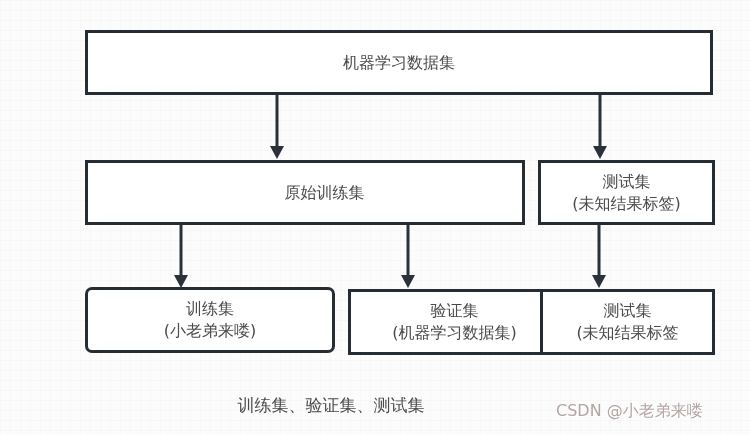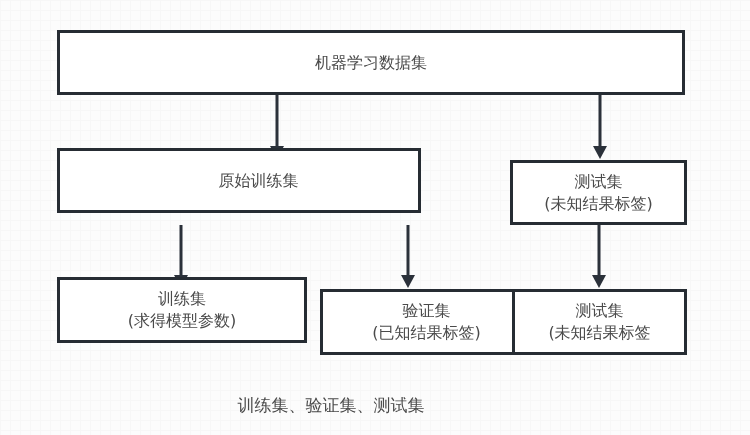--- a/index.html
+++ b/index.html
@@ -24,25 +24,26 @@
     border: 3px solid #262c33;
     background: #ffffff;
     display: flex;
     flex-direction: column;
     align-items: center;
     justify-content: center;
     color: #4a4a4a;
     font-size: 16px;
     line-height: 22px;
     text-align: left;
+    margin-left: 28px;
   }
   #node-root            { left: 57px;  top: 30px;  width: 628px; height: 65px; }
-  #node-orig-training   { left: 57px;  top: 148px; width: 364px; height: 65px; padding-left: 39px; }
+  #node-orig-training   { left: 57px;  top: 160px; width: 440px; height: 65px; padding-left: 39px; }
   #node-test-raw        { left: 510px; top: 160px; width: 177px; height: 65px; }
-  #node-training        { left: 57px;  top: 277px; width: 250px; height: 66px; }
+  #node-training        { left: 57px;  top: 287px; width: 250px; height: 66px; border-radius: 7px; }
   #node-validation      { left: 320px; top: 289px; width: 213px; height: 66px; }
   #node-test-final      { left: 512px; top: 289px; width: 175px; height: 66px; }
 
   .arrow { position: absolute; }
   .arrow .shaft {
     position: absolute;
     left: 50%;
     transform: translateX(-50%);
     top: 0;
     width: 3px;
@@ -118,29 +119,30 @@
     <div class="shaft"></div>
     <div class="head"></div>
   </div>
   <div class="arrow" id="arrow-test">
     <div class="shaft"></div>
     <div class="head"></div>
   </div>
 
   <div class="node" id="node-training">
     <div>训练集</div>
-    <div>(求得模型参数)</div>
+    <div>(小老弟来喽)</div>
   </div>
 
   <div class="node" id="node-validation">
     <div>验证集</div>
-    <div>(已知结果标签)</div>
+    <div>(机器学习数据集)</div>
   </div>
 
   <div class="node" id="node-test-final">
     <div>测试集</div>
     <div>(未知结果标签</div>
   </div>
 
   <div class="caption">训练集、验证集、测试集</div>
 
+  <div class="watermark">CSDN @小老弟来喽</div>
 
 </div>
 
 </body></html>

